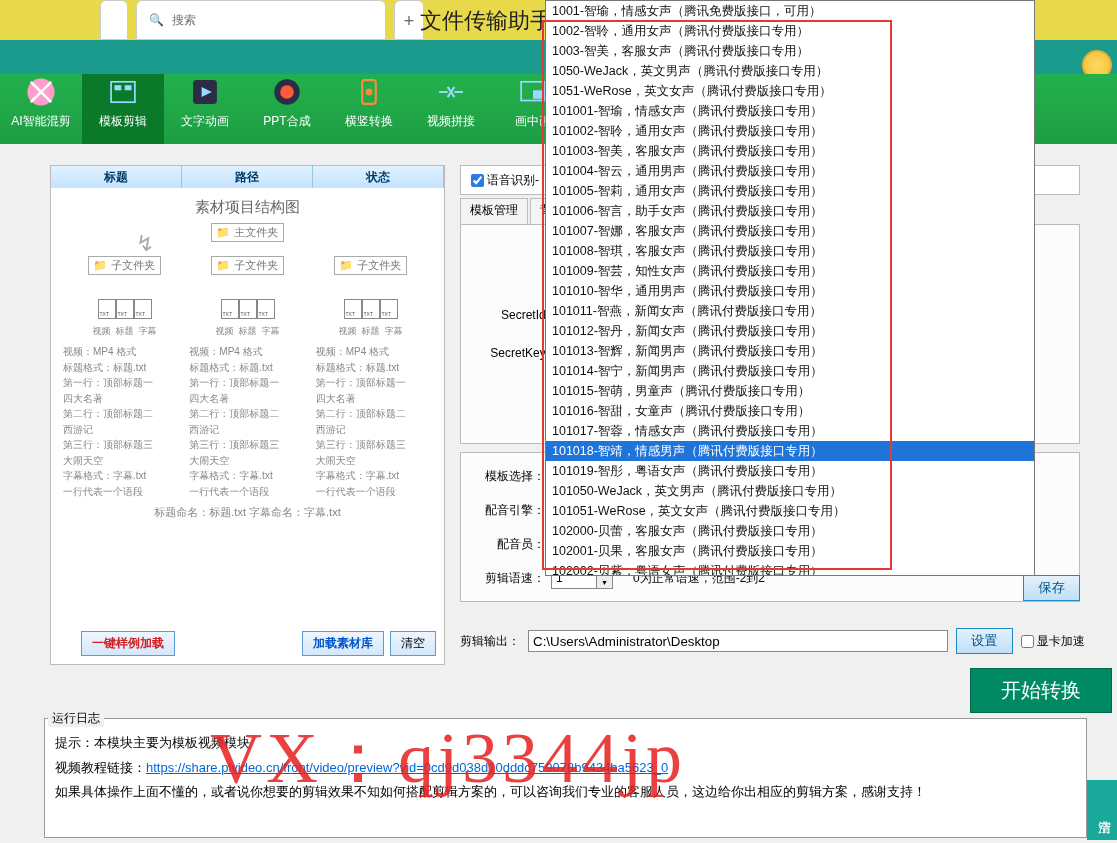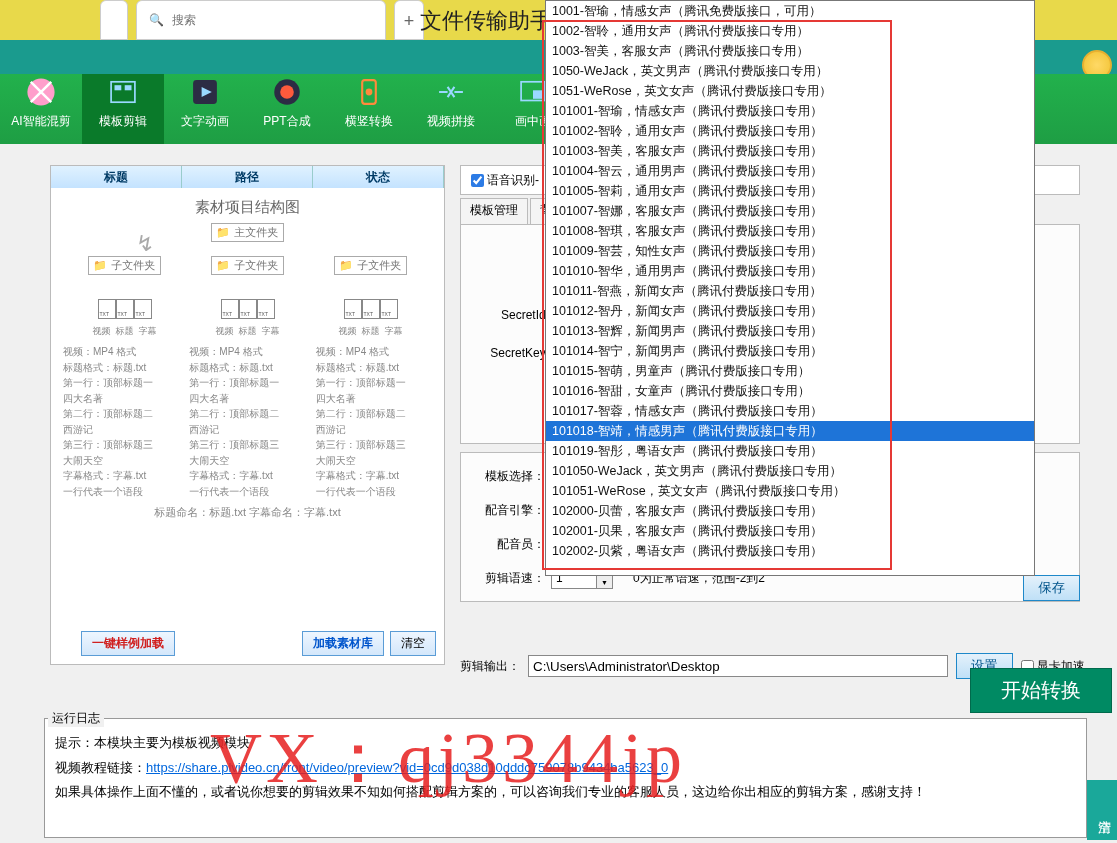--- a/index.html
+++ b/index.html
@@ -65,21 +65,21 @@
 .rp-body2 { border:1px solid #bbb; background:#fcfcfc; margin-top:8px; padding:12px; display:flex; flex-direction:column; gap:12px; }
 .combo { border:1px solid #3a78c8; background:#fff; height:22px; flex:1; max-width:480px; display:flex; align-items:center; padding:0 4px; position:relative; }
 .combo .arrow { position:absolute; right:0; top:0; width:18px; height:100%; background:#e2ecff; border-left:1px solid #3a78c8; text-align:center; line-height:20px; color:#003b99; }
 .num-spin { width:62px; height:22px; border:1px solid #888; display:flex; align-items:center; padding:0 4px; position:relative; background:#fff; }
 .num-spin .sp { position:absolute; right:0; top:0; width:16px; height:100%; border-left:1px solid #888; display:flex; flex-direction:column; }
 .num-spin .sp div { flex:1; text-align:center; font-size:7px; line-height:10px; background:#eee; }
 .btn2 { border:1px solid #1e88c9; background:linear-gradient(#e4f1fb,#bfe0f7); padding:3px 14px; color:#04568c; }
 .btn-save { position:absolute; top:410px; right:0; }
 .btn-listen { position:absolute; top:518px; right:0; }
 
-.out-row { position:absolute; top:653px; left:460px; width:640px; display:flex; align-items:center; gap:8px; }
+.out-row { position:absolute; top:628px; left:460px; width:640px; display:flex; align-items:center; gap:8px; }
 .out-row input[type=text]{ width:420px; height:22px; border:1px solid #888; padding:0 4px; }
 
 .start-btn { position:absolute; top:668px; right:5px; background:#008a63; color:#fff; font-size:20px; padding:8px 30px; font-weight:normal; border:1px solid #006a4c; }
 
 
 .dd { position:absolute; top:0; left:545px; width:490px; height:576px; background:#fff; border:1px solid #777; overflow:hidden; font-size:12.5px; z-index:50; }
 .dd-item { padding:1.5px 6px; white-space:nowrap; color:#111; }
 .dd-item.sel { background:#1e74d8; color:#fff; }
 .red-frame { position:absolute; top:20px; left:542px; width:350px; height:550px; border:2px solid #e53935; z-index:51; pointer-events:none; }
 
@@ -325,20 +325,21 @@
     <div class="dd-item">1001-智瑜，情感女声（腾讯免费版接口，可用）</div>
     <div class="dd-item">1002-智聆，通用女声（腾讯付费版接口专用）</div>
     <div class="dd-item">1003-智美，客服女声（腾讯付费版接口专用）</div>
     <div class="dd-item">1050-WeJack，英文男声（腾讯付费版接口专用）</div>
     <div class="dd-item">1051-WeRose，英文女声（腾讯付费版接口专用）</div>
     <div class="dd-item">101001-智瑜，情感女声（腾讯付费版接口专用）</div>
     <div class="dd-item">101002-智聆，通用女声（腾讯付费版接口专用）</div>
     <div class="dd-item">101003-智美，客服女声（腾讯付费版接口专用）</div>
     <div class="dd-item">101004-智云，通用男声（腾讯付费版接口专用）</div>
     <div class="dd-item">101005-智莉，通用女声（腾讯付费版接口专用）</div>
+    <div class="dd-item">101006-智言，助手女声（腾讯付费版接口专用）</div>
     <div class="dd-item">101007-智娜，客服女声（腾讯付费版接口专用）</div>
     <div class="dd-item">101008-智琪，客服女声（腾讯付费版接口专用）</div>
     <div class="dd-item">101009-智芸，知性女声（腾讯付费版接口专用）</div>
     <div class="dd-item">101010-智华，通用男声（腾讯付费版接口专用）</div>
     <div class="dd-item">101011-智燕，新闻女声（腾讯付费版接口专用）</div>
     <div class="dd-item">101012-智丹，新闻女声（腾讯付费版接口专用）</div>
     <div class="dd-item">101013-智辉，新闻男声（腾讯付费版接口专用）</div>
     <div class="dd-item">101014-智宁，新闻男声（腾讯付费版接口专用）</div>
     <div class="dd-item">101015-智萌，男童声（腾讯付费版接口专用）</div>
     <div class="dd-item">101016-智甜，女童声（腾讯付费版接口专用）</div>

